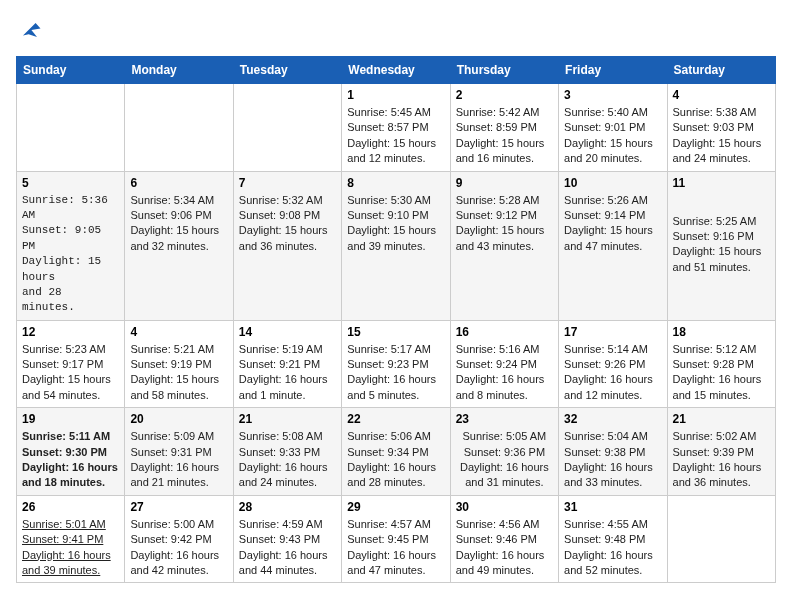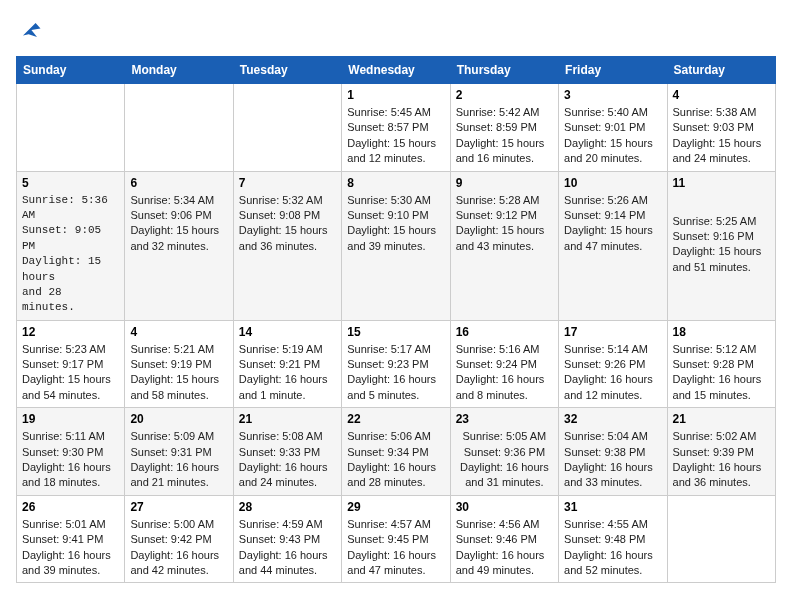--- a/index.html
+++ b/index.html
@@ -249,21 +249,21 @@
           <span class="day-number">18</span>
           <div class="day-info" style="white-space: pre-line;">Sunrise: 5:12 AM
 Sunset: 9:28 PM
 Daylight: 16 hours
 and 15 minutes.</div>
         </td>
       </tr>
       <tr>
         <td>
           <span class="day-number">19</span>
-          <div class="day-info" style="white-space: pre-line;">Sunrise: 5:11 AM
+          <div class="day-info" style="white-space: pre-line; font-weight: bold;">Sunrise: 5:11 AM
 Sunset: 9:30 PM
 Daylight: 16 hours
 and 18 minutes.</div>
         </td>
         <td>
           <span class="day-number">20</span>
           <div class="day-info" style="white-space: pre-line;">Sunrise: 5:09 AM
 Sunset: 9:31 PM
 Daylight: 16 hours
 and 21 minutes.</div>
@@ -300,21 +300,21 @@
           <span class="day-number">21</span>
           <div class="day-info" style="white-space: pre-line;">Sunrise: 5:02 AM
 Sunset: 9:39 PM
 Daylight: 16 hours
 and 36 minutes.</div>
         </td>
       </tr>
       <tr>
         <td>
           <span class="day-number">26</span>
-          <div class="day-info" style="white-space: pre-line;">Sunrise: 5:01 AM
+          <div class="day-info" style="white-space: pre-line; text-decoration: underline;">Sunrise: 5:01 AM
 Sunset: 9:41 PM
 Daylight: 16 hours
 and 39 minutes.</div>
         </td>
         <td>
           <span class="day-number">27</span>
           <div class="day-info" style="white-space: pre-line;">Sunrise: 5:00 AM
 Sunset: 9:42 PM
 Daylight: 16 hours
 and 42 minutes.</div>

